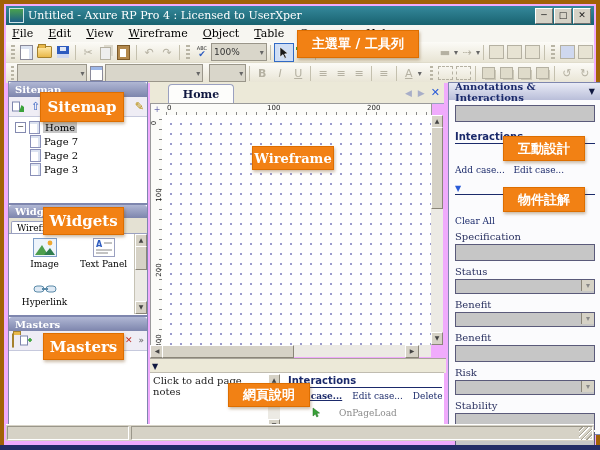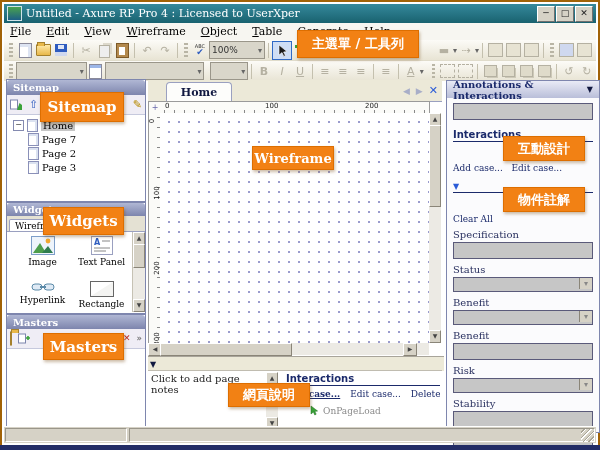--- a/index.html
+++ b/index.html
@@ -1,19 +1,19 @@
 <!DOCTYPE html>
 <html><head>
 <meta charset="utf-8">
 <style>
   html,body{margin:0;padding:0;}
   body{width:600px;height:450px;position:relative;font-family:"DejaVu Serif",serif;
        -webkit-font-smoothing:antialiased;overflow:hidden;background:#ECE9D8;}
   .abs{position:absolute;}
-  .window{position:absolute;inset:0;background:#ffffff;border:2px solid #a16207;}
+  .window{position:absolute;inset:0;background:#f0abfc;border:4px solid #a16207;}
   .win-bottom{position:absolute;left:0;right:0;bottom:0;height:5px;background:#232d66;}
 
   
   .titlebar{left:2px;top:2px;right:2px;height:19px;
     background:linear-gradient(#35899c,#19626f);display:flex;align-items:center;padding:0 3px;}
   .app-icon{width:13px;height:13px;background:linear-gradient(#49a24e,#1d5f86);
     border:1px solid #cfe3e8;margin-right:4px;flex:0 0 auto;}
   .title-text{color:#fff;font-size:11px;white-space:nowrap;overflow:hidden;flex:1;}
   .win-btn{width:16px;height:14px;background:#D6D2C6;border:1px solid;
     border-color:#fff #6f6f6f #6f6f6f #fff;font-size:9px;line-height:12px;text-align:center;
@@ -127,21 +127,21 @@
   .pn-caret{font-size:8px;color:#101840;font-family:"DejaVu Sans",sans-serif;}
   .pn-area{left:146px;top:368px;width:294px;height:61px;background:#fff;border-top:1px solid #c0bcb0;}
   .pn-text{position:absolute;left:1px;top:1px;width:117px;height:58px;border-right:1px solid #b8b4a8;
     font-size:10px;color:#222;padding:1px 2px;}
   .pn-scroll{position:absolute;left:118px;top:1px;width:12px;height:58px;background:#ECEAE4;}
   .pn-inter{position:absolute;left:138px;top:2px;right:2px;bottom:0;overflow:hidden;}
   .pn-inter-title{font-size:10px;font-weight:bold;color:#1B2A6B;border-bottom:1px solid #1B2A6B;
     padding-bottom:1px;font-family:"DejaVu Sans",sans-serif;}
   .pn-links{display:flex;gap:10px;font-size:9px;margin-top:3px;white-space:nowrap;}
   .lnk{color:#1B2A6B;} .lnk.u{text-decoration:underline;font-weight:bold;}
-  .pn-event{display:flex;align-items:center;gap:4px;margin:6px 0 0 22px;font-size:9px;color:#8a8a8a;}
+  .pn-event{display:flex;align-items:center;gap:18px;margin:6px 0 0 22px;font-size:9px;color:#8a8a8a;}
 
   
   .rpanel{left:444px;top:78px;width:152px;height:351px;background:#FBFBFD;border:1px solid #7E86AE;}
   .rp-head{height:17px;background:linear-gradient(#e9ebf6,#b9bed9);display:flex;align-items:center;
     justify-content:space-between;padding:0 6px;font-size:10px;font-weight:bold;color:#1B2A6B;}
   .rp-body{position:absolute;left:6px;right:6px;top:20px;font-size:10px;color:#2a3160;}
   .rp-label{margin-top:5px;}
   .rp-input{height:13px;background:#C6C6C6;border:1px solid #5a5a7a;margin-top:2px;}
   .rp-select{height:13px;background:#C6C6C6;border:1px solid #5a5a7a;margin-top:2px;position:relative;}
   .rp-select::after{content:"▾";position:absolute;right:0;top:0;width:12px;height:11px;background:#D6D2C6;
@@ -381,27 +381,20 @@
           <span>Text Panel</span>
         </div>
         <div class="widget-cell">
           <svg width="24" height="12" viewBox="0 0 24 12">
               <rect x="1" y="3" width="10" height="6" rx="3" fill="#dfeaf5" stroke="#5b8aa8"></rect>
               <rect x="13" y="3" width="10" height="6" rx="3" fill="#dfeaf5" stroke="#5b8aa8"></rect>
               <line x1="9" y1="6" x2="15" y2="6" stroke="#5b8aa8" stroke-width="2"></line>
             </svg>
           <span>Hyperlink</span>
         </div>
-        <div class="widget-cell">
-          <svg width="24" height="16" viewBox="0 0 24 16">
-              <rect x="0.5" y="0.5" width="23" height="15" fill="#f4f4f2" stroke="#666"></rect>
-              <path d="M1 1 L23 1 L1 15 Z" fill="#ffffff"></path>
-            </svg>
-          <span>Rectangle</span>
-        </div>
       </div>
       <div class="vscroll">
         <span class="scr-btn up">▲</span>
         <span class="scr-thumb" style="top:12px;height:22px;"></span>
         <span class="scr-btn down">▼</span>
       </div>
     </div>
   </div>
 
   <div class="abs lpanel" style="top:312px;height:117px;">

